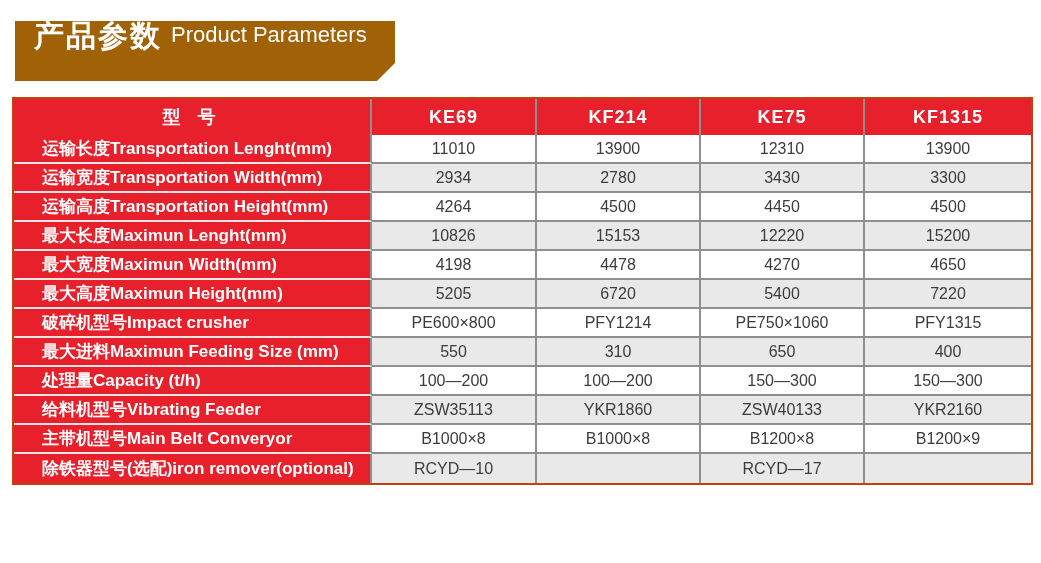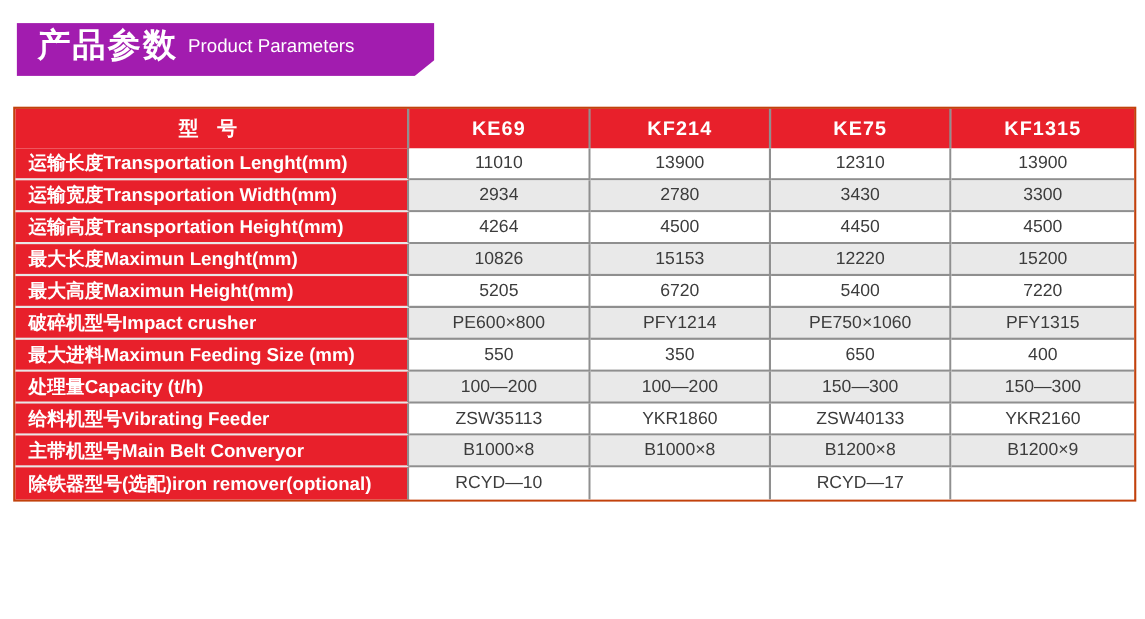--- a/index.html
+++ b/index.html
@@ -6,37 +6,37 @@
   html, body {
     width: 1041px; height: 563px;
     background: #ffffff;
     font-family: "Liberation Sans", "DejaVu Sans", sans-serif;
     overflow: hidden;
   }
   
   .banner {
     position: absolute;
     left: 15px; top: 21px;
-    width: 380px; height: 48px;
-    background: #a21caf;
+    width: 380px; height: 60px;
+    background: #a16207;
     clip-path: polygon(0 0, 100% 0, 100% 70%, calc(100% - 18px) 100%, 0 100%);
     display: flex;
-    align-items: center;
+    align-items: flex-start;
     padding: 0 0 7px 19px;
     color: #ffffff;
     white-space: nowrap;
   }
   .banner .zh {
     font-size: 30px;
     font-weight: bold;
     letter-spacing: 2px;
     line-height: 1;
   }
   .banner .en {
-    font-size: 17px;
+    font-size: 22px;
     font-weight: normal;
     margin-left: 9px;
     line-height: 1.25;
   }
   
   .params-table {
     position: absolute;
     left: 12px; top: 97px;
     width: 1017px;
     border: 2px solid #c2410c;
@@ -63,21 +63,21 @@
     letter-spacing: 1px;
   }
   .params-table thead th.model-head { letter-spacing: 6px; }
 
   .params-table tbody th {
     background: #e8202b;
     color: #ffffff;
     font-weight: bold;
     font-size: 17px;
     text-align: left;
-    padding-left: 12px;
+    padding-left: 28px;
     height: 29px;
     border-bottom-color: #e9e6e6;
   }
   .params-table tbody tr:last-child th { border-bottom: none; }
 
   .params-table td {
     text-align: center;
     font-size: 16px;
     color: #3c3c3c;
     background: #ffffff;
@@ -133,37 +133,44 @@
         <td>4500</td>
       </tr>
       <tr>
         <th>最大长度Maximun Lenght(mm)</th>
         <td>10826</td>
         <td>15153</td>
         <td>12220</td>
         <td>15200</td>
       </tr>
       <tr>
+        <th>最大宽度Maximun Width(mm)</th>
+        <td>4198</td>
+        <td>4478</td>
+        <td>4270</td>
+        <td>4650</td>
+      </tr>
+      <tr>
         <th>最大高度Maximun Height(mm)</th>
         <td>5205</td>
         <td>6720</td>
         <td>5400</td>
         <td>7220</td>
       </tr>
       <tr>
         <th>破碎机型号Impact crusher</th>
         <td>PE600×800</td>
         <td>PFY1214</td>
         <td>PE750×1060</td>
         <td>PFY1315</td>
       </tr>
       <tr>
         <th>最大进料Maximun Feeding Size (mm)</th>
         <td>550</td>
-        <td>350</td>
+        <td>310</td>
         <td>650</td>
         <td>400</td>
       </tr>
       <tr>
         <th>处理量Capacity (t/h)</th>
         <td>100—200</td>
         <td>100—200</td>
         <td>150—300</td>
         <td>150—300</td>
       </tr>

